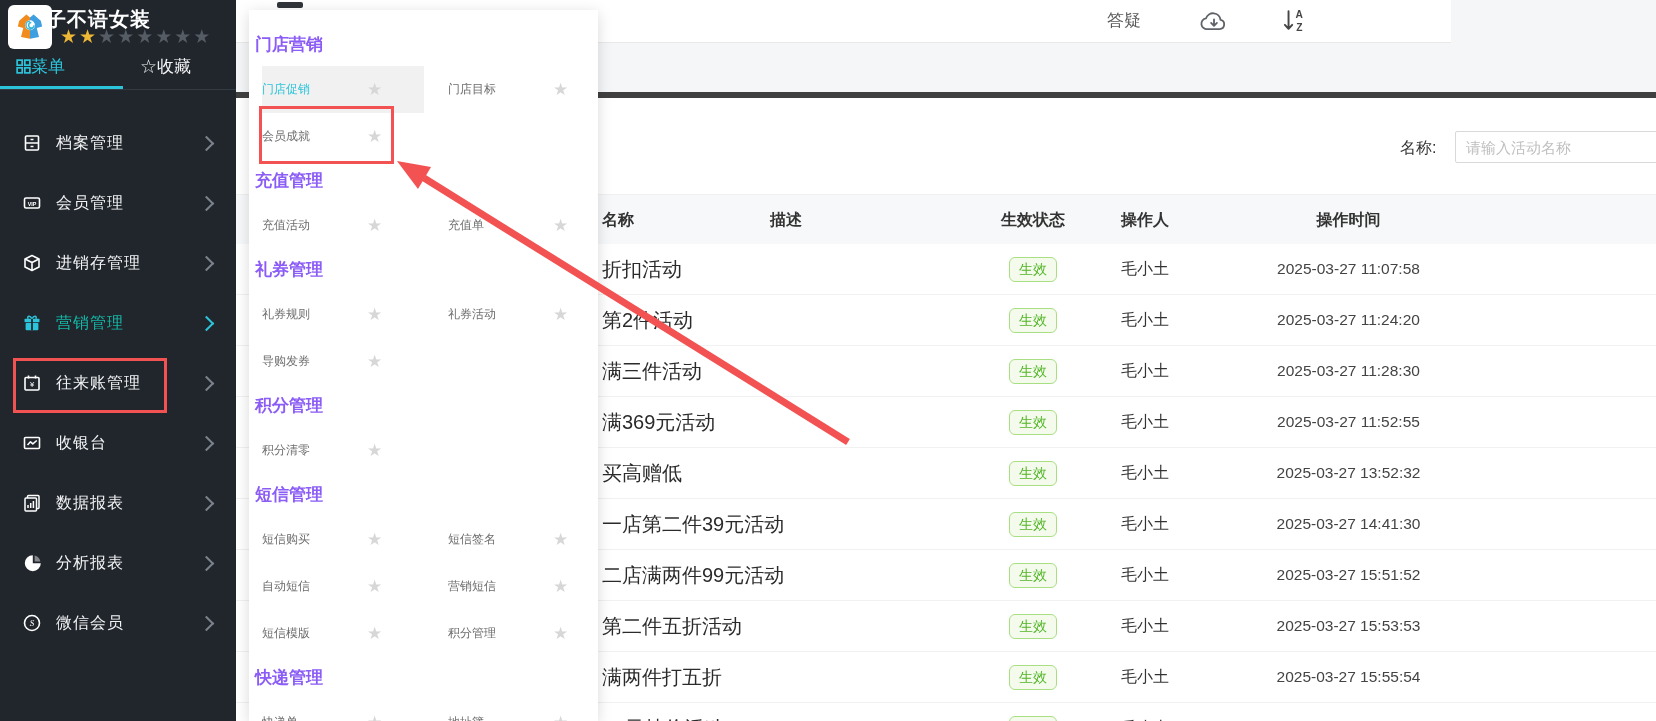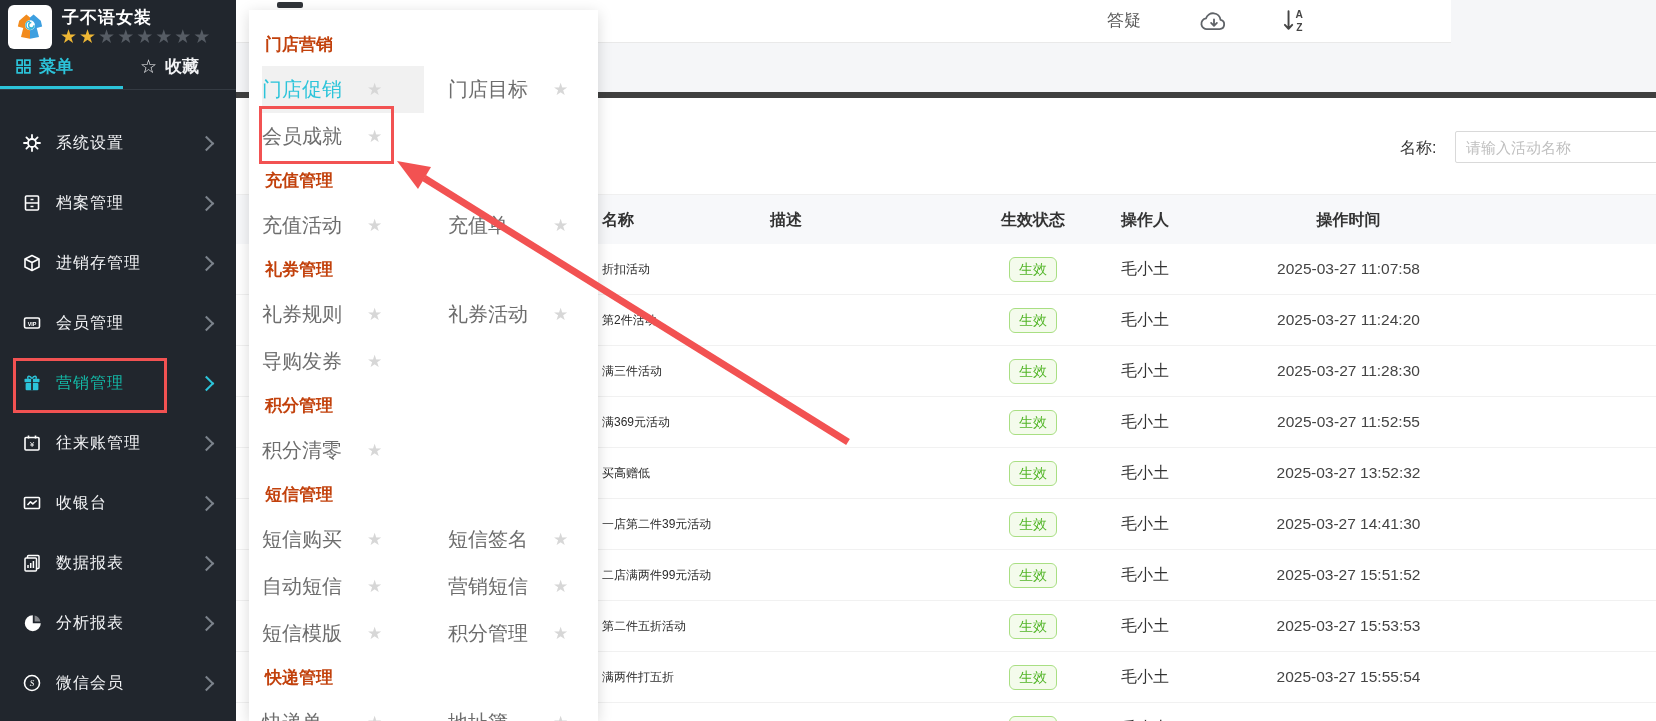--- a/index.html
+++ b/index.html
@@ -3,26 +3,26 @@
 <meta charset="utf-8">
 <style>
   html,body{margin:0;padding:0}
   body{width:1656px;height:721px;position:relative;overflow:hidden;background:#f5f6f8;
        font-family:"Liberation Sans","DejaVu Sans",sans-serif;-webkit-font-smoothing:antialiased}
 
   
   .sidebar{position:absolute;left:0;top:0;width:236px;height:721px;background:#21262d;z-index:30}
   .brand-logo{position:absolute;left:8px;top:5px;width:44px;height:44px;background:#fff;border-radius:6px;
               display:flex;align-items:center;justify-content:center}
-  .brand-name{position:absolute;left:62px;top:6px;font-size:17px;font-weight:bold;color:#fff;letter-spacing:1px}
+  .brand-name{position:absolute;left:46px;top:6px;font-size:20px;font-weight:bold;color:#fff;letter-spacing:1px}
   .brand-stars{position:absolute;left:60px;top:26px;font-size:19px;letter-spacing:2px;line-height:22px}
   .star-f::before{content:"★";color:#eeb735}
   .star-e::before{content:"★";color:#565c64}
   .side-tabs{position:absolute;left:0;top:52px;width:236px;height:37px;border-bottom:1px solid #343a42}
-  .tab{position:absolute;top:3px;display:flex;align-items:center;gap:8px;font-size:17px;font-weight:bold;cursor:pointer}
+  .tab{position:absolute;top:3px;display:flex;align-items:center;gap:0;font-size:17px;font-weight:normal;cursor:pointer}
   .tab-menu{left:16px;color:#2cc4da}
   .tab-fav{left:140px;color:#f2f3f5}
   .fav-outline::before{content:"☆";font-size:19px;color:#f2f3f5}
   .tab-underline{position:absolute;left:0;top:86px;width:123px;height:3px;background:#2cc4da}
   .side-menu{position:absolute;left:0;top:113px;width:236px}
   .sitem{height:60px;display:flex;align-items:center;padding-left:21px;cursor:pointer}
   .sitem .ic{width:22px;height:22px;flex:0 0 22px;display:flex;align-items:center;justify-content:center}
   .sitem .lbl{margin-left:13px;font-size:16px;font-weight:500;color:#f2f3f5;letter-spacing:1px}
   .sitem .chev{margin-left:auto;margin-right:24px;width:9px;height:9px;border-top:2px solid #7b828b;
                border-right:2px solid #7b828b;transform:rotate(45deg)}
@@ -48,33 +48,33 @@
   .thead{position:absolute;left:0;top:96px;width:1420px;height:50px;background:#f7f8fa;
          border-top:1px solid #f0f0f0;border-bottom:1px solid #f0f0f0;font-weight:bold;color:#333;font-size:16px}
   .tbody{position:absolute;left:0;top:146px;width:1420px}
   .trow{position:relative;height:50px;border-bottom:1px solid #f1f1f1;background:#fff}
   .cell{position:absolute;top:0;height:50px;display:flex;align-items:center}
   .c-name{left:366px}
   .c-desc{left:534px}
   .c-status{left:727px;width:140px;justify-content:center}
   .c-op{left:839px;width:140px;justify-content:center}
   .c-time{left:1010px;width:205px;justify-content:center}
-  .trow .c-name{font-size:12px;color:#2b2b2b}
+  .trow .c-name{font-size:20px;color:#2b2b2b}
   .trow .c-op{font-size:16px;color:#333}
   .trow .c-time{font-size:15.5px;color:#444}
   .badge{display:inline-block;padding:3px 9px;font-size:14px;color:#52b527;background:#f4fbec;
          border:1px solid #a9df83;border-radius:6px;line-height:17px}
 
   
   .flyout{position:absolute;left:249px;top:10px;width:349px;height:711px;background:#fff;z-index:50;
           box-shadow:0 3px 14px rgba(0,0,0,.15);box-sizing:border-box;padding-top:14px;overflow:hidden}
-  .fly-title{height:42px;line-height:42px;padding-left:16px;font-size:17px;font-weight:bold;color:#c2410c}
+  .fly-title{height:42px;line-height:42px;padding-left:6px;font-size:17px;font-weight:bold;color:#8b5cf6}
   .fly-grid{display:grid;grid-template-columns:186px 163px}
   .fly-item{height:47px;width:162px;margin-left:13px;display:flex;align-items:center;cursor:pointer}
-  .fly-item .flabel{width:105px;font-size:20px;color:#6d6d6d}
+  .fly-item .flabel{width:105px;font-size:12px;color:#6d6d6d}
   .fly-item.active{background:#f1f1f1}
   .fly-item.active .flabel{color:#2cc4da}
   .fav-star::before{content:"★";font-size:17px;color:#d7d7d7}
 
   
   .anno-box{position:absolute;border:3px solid #f25252;z-index:70;pointer-events:none}
   #anno-marketing{left:13px;top:358px;width:148px;height:49px}
   #anno-achievement{left:259px;top:106px;width:129px;height:52px}
   #anno-arrow{position:absolute;left:0;top:0;width:1656px;height:721px;z-index:69;pointer-events:none}
 </style>
@@ -109,61 +109,49 @@
       <span class="fav-outline"></span>
       <span>收藏</span>
     </div>
   </div>
   <div class="tab-underline"></div>
 
   <div class="side-menu">
     <div class="sitem">
       <span class="ic">
           <svg width="20" height="20" viewBox="0 0 20 20">
-            <g stroke="#fff" stroke-width="1.8" fill="none" stroke-linecap="round">
-              <circle cx="10" cy="10" r="4"></circle>
-              <path d="M10 2v3M10 15v3M2 10h3M15 10h3M4.4 4.4l2 2M13.6 13.6l2 2M15.6 4.4l-2 2M6.4 13.6l-2 2"></path>
-            </g>
-          </svg>
-        </span>
-      <span class="lbl">系统设置</span>
-      <span class="chev"></span>
-    </div>
-    <div class="sitem">
-      <span class="ic">
-          <svg width="20" height="20" viewBox="0 0 20 20">
             <g stroke="#fff" stroke-width="1.6" fill="none">
               <rect x="3.5" y="3" width="13" height="14" rx="1"></rect>
               <path d="M3.5 10h13M8.5 6.5h3M8.5 13.5h3"></path>
             </g>
           </svg>
         </span>
       <span class="lbl">档案管理</span>
       <span class="chev"></span>
     </div>
     <div class="sitem">
       <span class="ic">
           <svg width="20" height="20" viewBox="0 0 20 20">
+            <rect x="2.5" y="5" width="15" height="10" rx="1.5" fill="none" stroke="#fff" stroke-width="1.6"></rect>
+            <text x="10" y="12.8" font-size="5.4" fill="#fff" text-anchor="middle" font-weight="bold" font-family="Liberation Sans,sans-serif">VIP</text>
+          </svg>
+        </span>
+      <span class="lbl">会员管理</span>
+      <span class="chev"></span>
+    </div>
+    <div class="sitem">
+      <span class="ic">
+          <svg width="20" height="20" viewBox="0 0 20 20">
             <g stroke="#fff" stroke-width="1.6" fill="none" stroke-linejoin="round">
               <path d="M10 2.5 17 6v8l-7 3.5L3 14V6z"></path>
               <path d="M3 6l7 3.5L17 6M10 9.5v8"></path>
             </g>
           </svg>
         </span>
       <span class="lbl">进销存管理</span>
-      <span class="chev"></span>
-    </div>
-    <div class="sitem">
-      <span class="ic">
-          <svg width="20" height="20" viewBox="0 0 20 20">
-            <rect x="2.5" y="5" width="15" height="10" rx="1.5" fill="none" stroke="#fff" stroke-width="1.6"></rect>
-            <text x="10" y="12.8" font-size="5.4" fill="#fff" text-anchor="middle" font-weight="bold" font-family="Liberation Sans,sans-serif">VIP</text>
-          </svg>
-        </span>
-      <span class="lbl">会员管理</span>
       <span class="chev"></span>
     </div>
     <div class="sitem active">
       <span class="ic">
           <svg width="20" height="20" viewBox="0 0 20 20">
             <rect x="2.5" y="5.8" width="15" height="3.4" rx="0.8" fill="#2cc4da"></rect>
             <rect x="3.6" y="10" width="12.8" height="7.2" rx="1" fill="#2cc4da"></rect>
             <path d="M10 5.8 C8 2 4.5 3 6.2 5.8 M10 5.8 C12 2 15.5 3 13.8 5.8" stroke="#2cc4da" stroke-width="1.5" fill="none"></path>
             <path d="M10 5.8v11.4" stroke="#21262d" stroke-width="1.8"></path>
           </svg>

